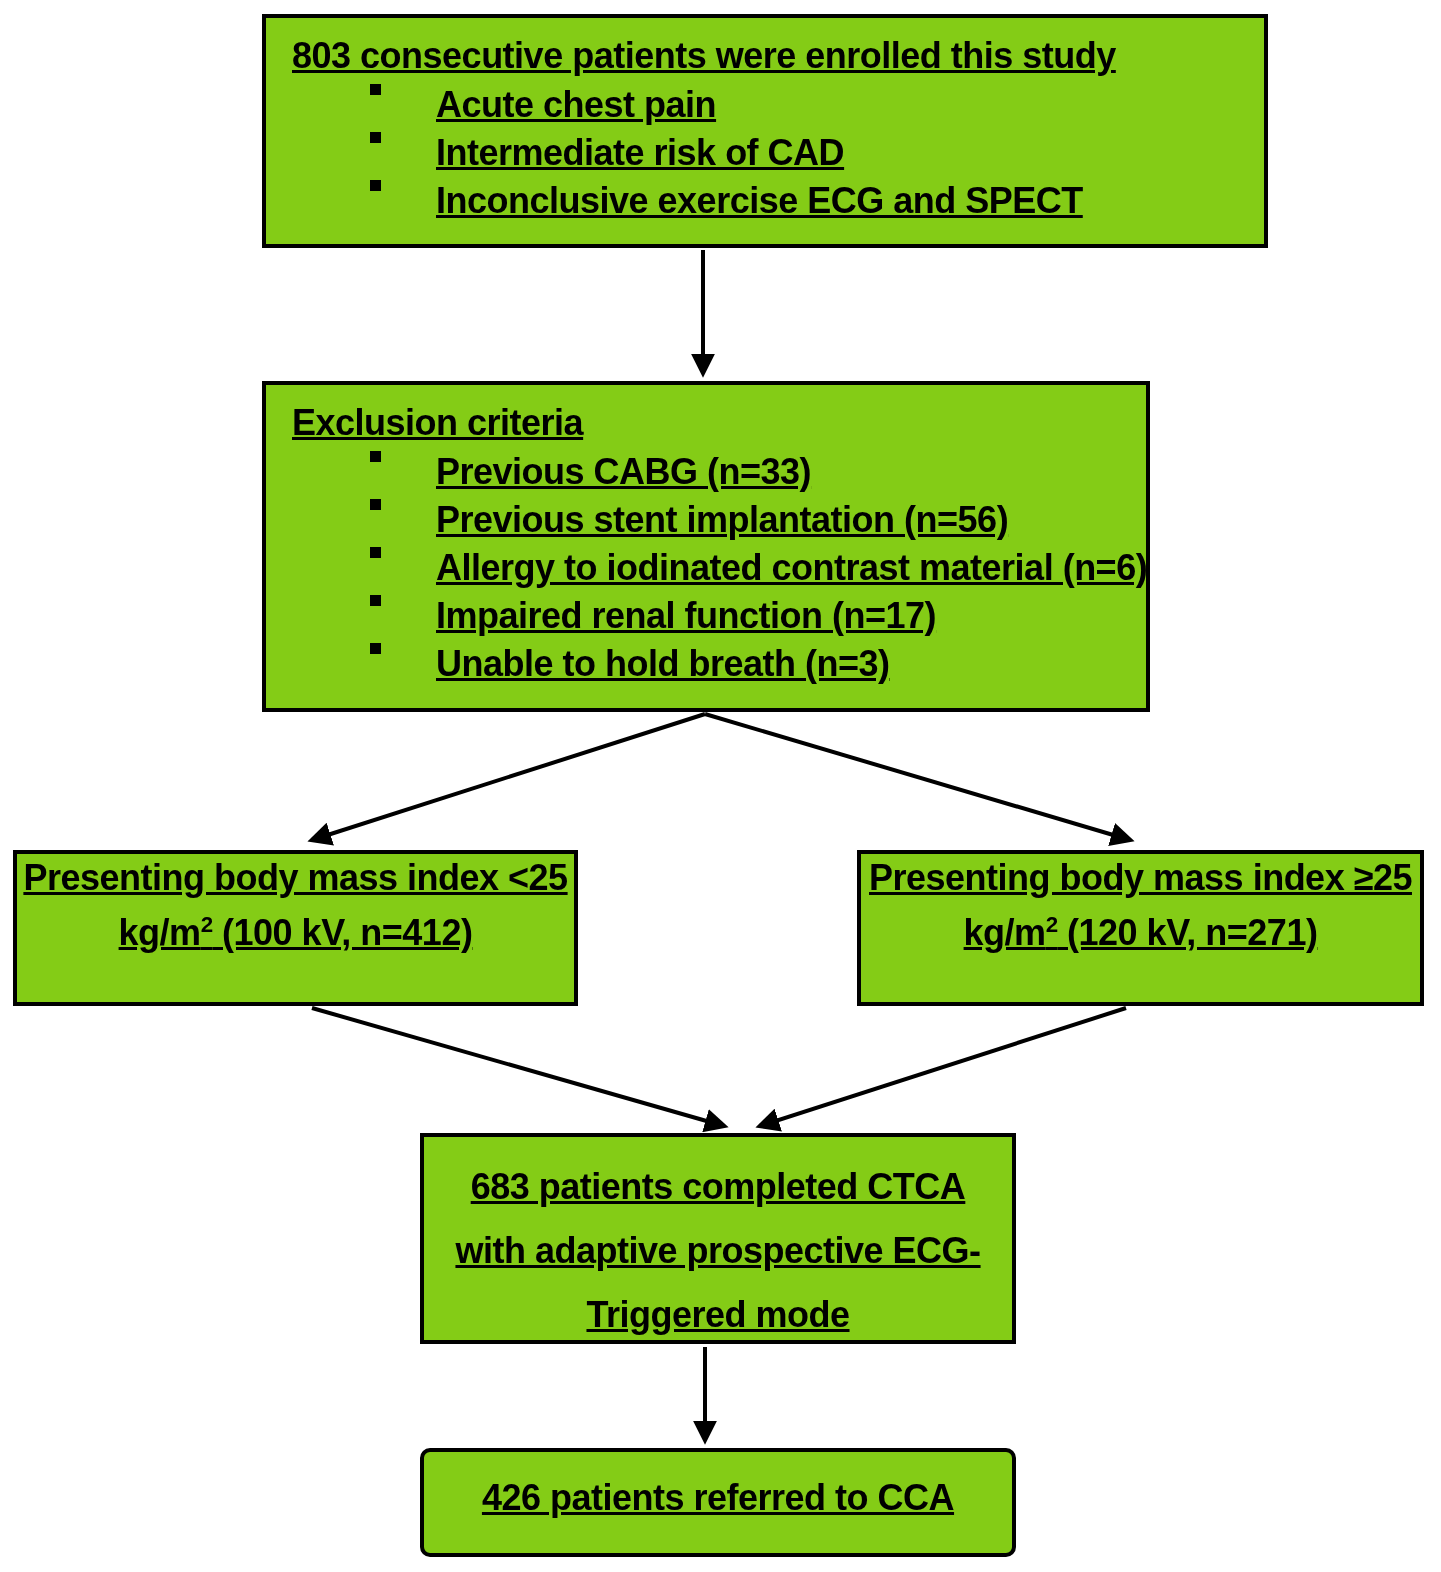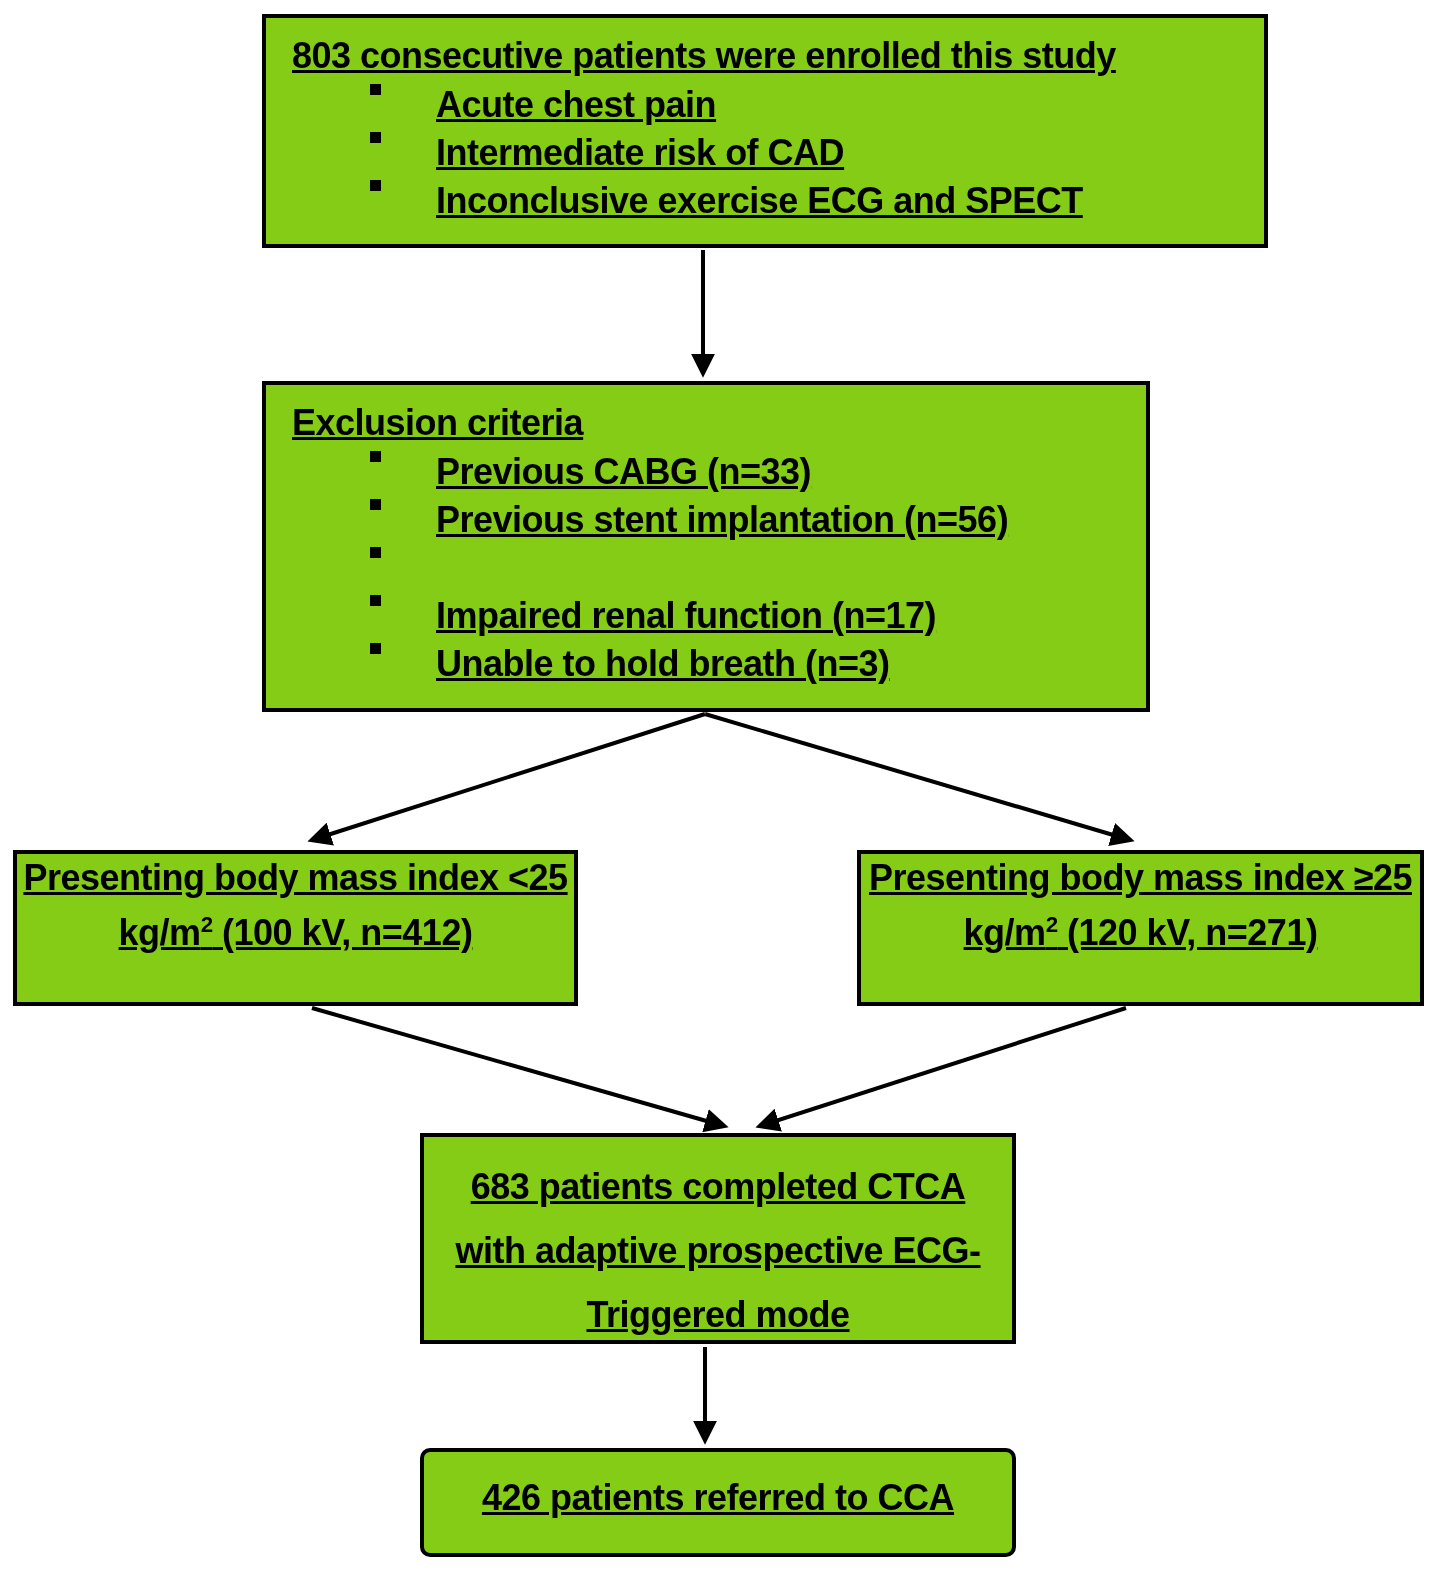--- a/index.html
+++ b/index.html
@@ -112,20 +112,21 @@
       <li>
         <span class="sq"></span>
         <span>Previous CABG (n=33)</span>
       </li>
       <li>
         <span class="sq"></span>
         <span>Previous stent implantation (n=56)</span>
       </li>
       <li>
         <span class="sq"></span>
+        <span>Allergy to iodinated contrast material (n=6)</span>
       </li>
       <li>
         <span class="sq"></span>
         <span>Impaired renal function (n=17)</span>
       </li>
       <li>
         <span class="sq"></span>
         <span>Unable to hold breath (n=3)</span>
       </li>
     </ul>

